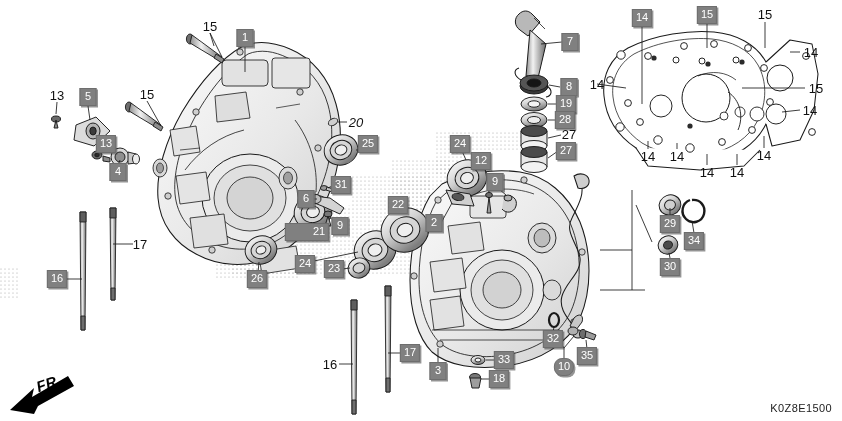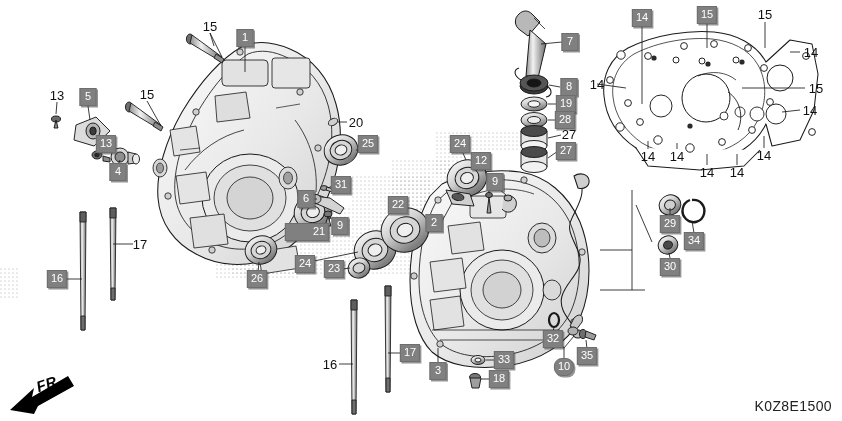--- a/index.html
+++ b/index.html
@@ -56,21 +56,21 @@
     transform:rotate(-19deg);
     transform-origin:left top;
     letter-spacing:.3px;
     user-select:none;
   }
 
   
   #code{
     position:absolute;
     right:10px;bottom:7px;
-    font-size:14px;
+    font-size:11px;
     color:#222;
     letter-spacing:.4px;
     user-select:none;
   }
 </style>
 </head>
 <body>
 
 <div id="sheet">
 
@@ -538,21 +538,21 @@
       <div class="lbl boxed" style="left: 642px; top: 18px;">14</div>
       <div class="lbl boxed" style="left: 707px; top: 15px;">15</div>
       <div class="lbl plain" style="left: 765px; top: 14px;">15</div>
       <div class="lbl plain" style="left: 811px; top: 52px;">14</div>
       <div class="lbl plain" style="left: 57px; top: 95px;">13</div>
       <div class="lbl boxed" style="left: 88px; top: 97px;">5</div>
       <div class="lbl plain" style="left: 147px; top: 94px;">15</div>
       <div class="lbl plain" style="left: 597px; top: 84px;">14</div>
       <div class="lbl boxed" style="left: 569px; top: 87px;">8</div>
       <div class="lbl boxed" style="left: 566px; top: 104px;">19</div>
-      <div class="lbl plain" style="left: 356px; top: 122px;">20</div>
+      <div class="lbl plain" style="left: 356px; top: 122px; font-style: italic;">20</div>
       <div class="lbl boxed" style="left: 565px; top: 120px; text-align: center;">28</div>
       <div class="lbl plain" style="left: 816px; top: 88px;">15</div>
       <div class="lbl plain" style="left: 810px; top: 110px;">14</div>
       <div class="lbl plain" style="left: 569px; top: 134px;">27</div>
       <div class="lbl boxed" style="left: 566px; top: 151px;">27</div>
       <div class="lbl boxed" style="left: 106px; top: 144px;">13</div>
       <div class="lbl boxed" style="left: 118px; top: 172px;">4</div>
       <div class="lbl boxed" style="left: 368px; top: 144px;">25</div>
       <div class="lbl boxed" style="left: 460px; top: 144px;">24</div>
       <div class="lbl boxed" style="left: 481px; top: 161px;">12</div>

